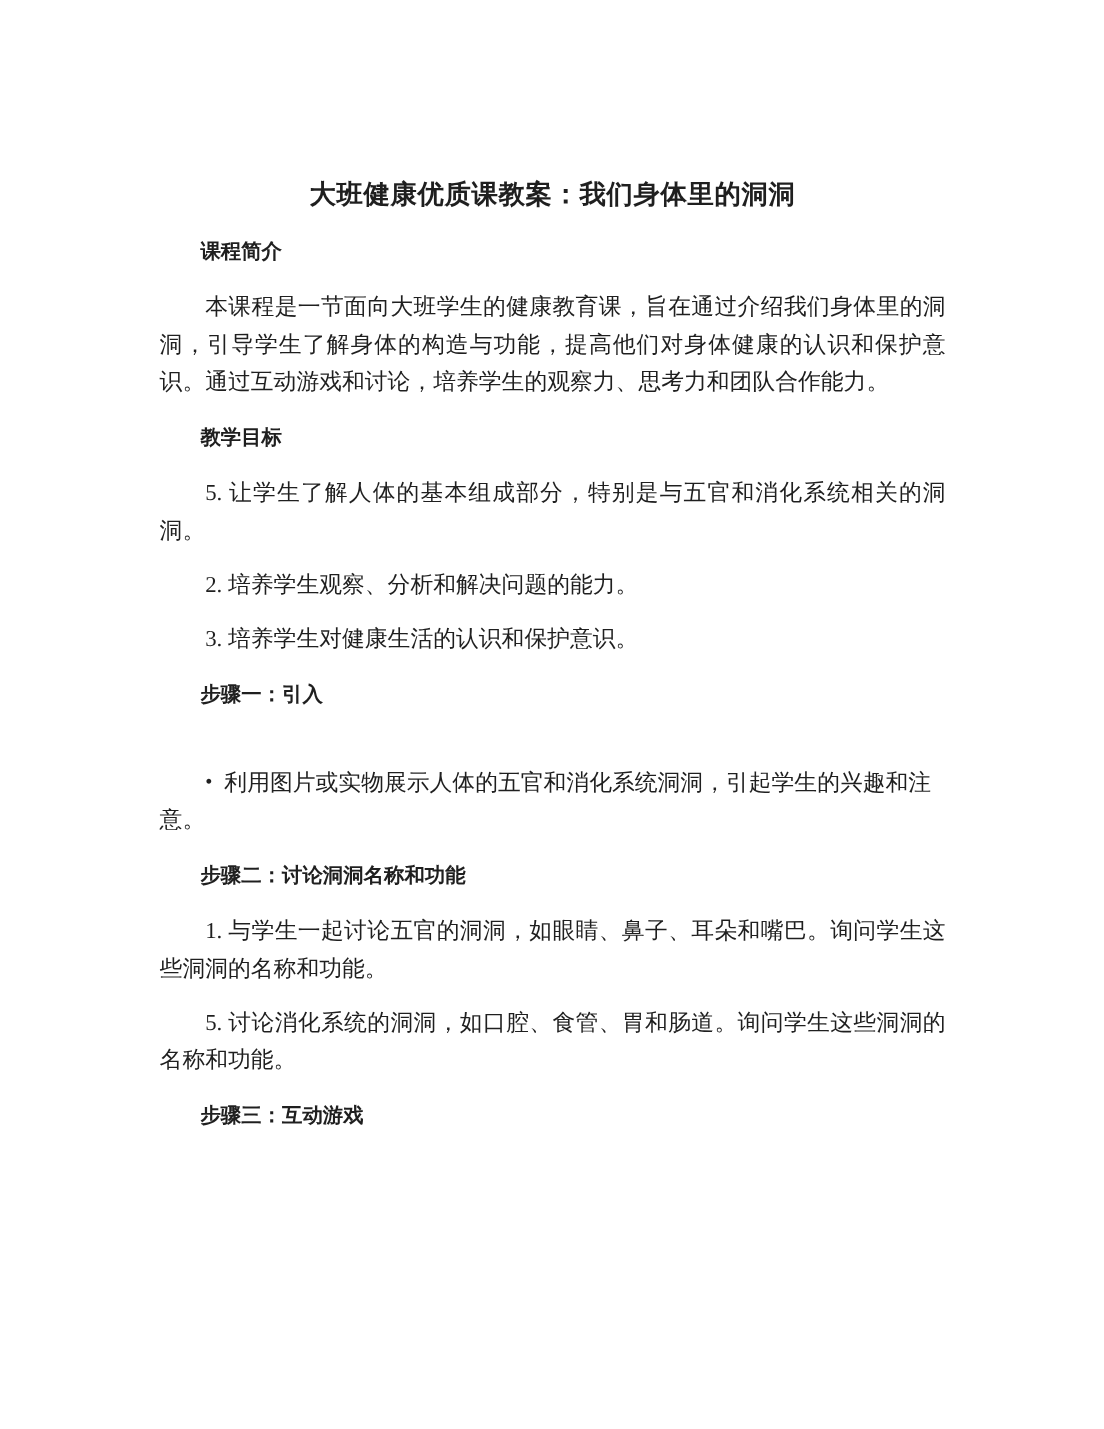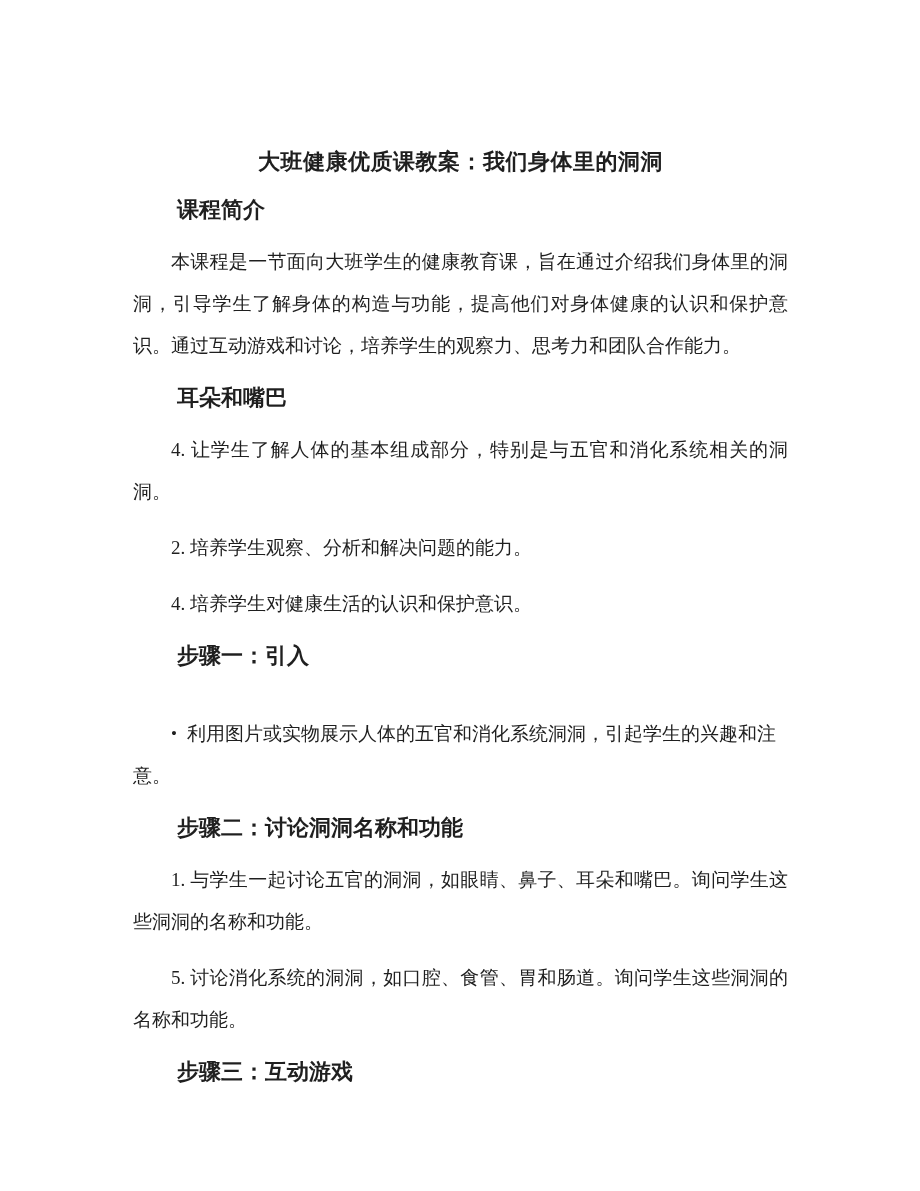--- a/index.html
+++ b/index.html
@@ -28,30 +28,30 @@
   }
   .doc-title {
     font-size: 22px;
     font-weight: 700;
     text-align: center;
     line-height: 32px;
     margin: 0 0 15px 0;
     letter-spacing: 0.5px;
   }
   .heading {
-    font-size: 22px;
+    font-size: 17px;
     font-weight: 700;
     line-height: 34px;
     margin: 0 0 14px 0;
     text-indent: 2em;
   }
   .para {
     font-size: 19px;
     font-weight: 400;
-    line-height: 42px;
+    line-height: 31px;
     margin: 0 0 14px 0;
     text-indent: 2em;
     text-align: justify;
   }
   .bullet-line {
     text-align: left;
     margin-top: 40px;
   }
   .bullet-marker {
     display: inline-block;
@@ -66,28 +66,28 @@
 
 <div class="page">
   <div class="doc">
 
     <h1 class="doc-title">大班健康优质课教案：我们身体里的洞洞</h1>
 
     <h2 class="heading">课程简介</h2>
 
     <p class="para">本课程是一节面向大班学生的健康教育课，旨在通过介绍我们身体里的洞洞，引导学生了解身体的构造与功能，提高他们对身体健康的认识和保护意识。通过互动游戏和讨论，培养学生的观察力、思考力和团队合作能力。</p>
 
-    <h2 class="heading">耳朵和嘴巴</h2>
+    <h2 class="heading">教学目标</h2>
 
-    <p class="para">4. 让学生了解人体的基本组成部分，特别是与五官和消化系统相关的洞洞。</p>
+    <p class="para">5. 让学生了解人体的基本组成部分，特别是与五官和消化系统相关的洞洞。</p>
 
     <p class="para">2. 培养学生观察、分析和解决问题的能力。</p>
 
 
-    <p class="para">4. 培养学生对健康生活的认识和保护意识。</p>
+    <p class="para">3. 培养学生对健康生活的认识和保护意识。</p>
 
 
     <h3 class="heading">步骤一：引入</h3>
 
     <p class="para bullet-line"><span class="bullet-marker">•</span><span>利用图片或实物展示人体的五官和消化系统洞洞，引起学生的兴趣和注意。</span></p>
 
     <h3 class="heading">步骤二：讨论洞洞名称和功能</h3>
 
     <p class="para">1. 与学生一起讨论五官的洞洞，如眼睛、鼻子、耳朵和嘴巴。询问学生这些洞洞的名称和功能。</p>
 

